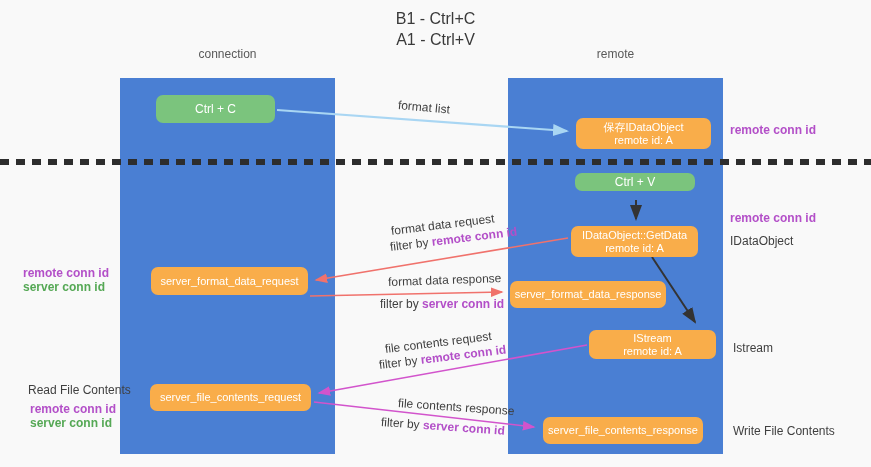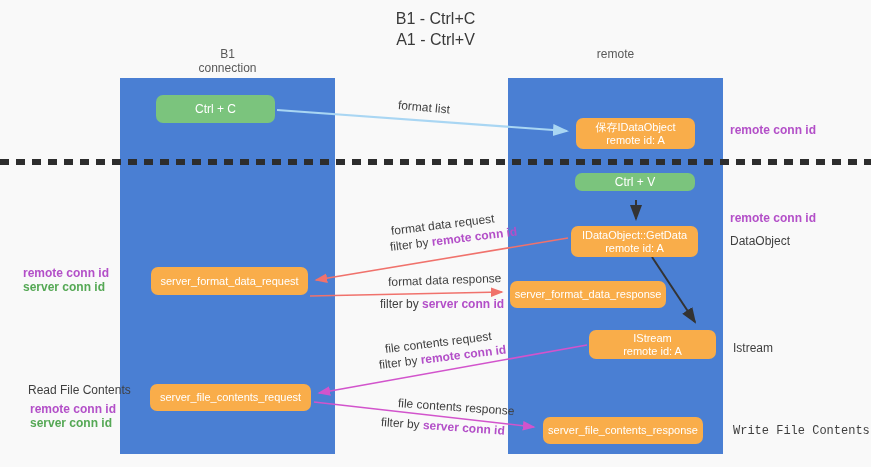--- a/index.html
+++ b/index.html
@@ -43,21 +43,20 @@
 <body>
 
 <div id="canvas">
 
   <div class="abs title">
     <div>B1 - Ctrl+C</div>
     <div>A1 - Ctrl+V</div>
   </div>
 
   <div class="abs col-header" style="left:120px;">
-    <div>B1</div>
     <div>connection</div>
   </div>
   <div class="abs col-header" style="left:508px;">
     <div>remote</div>
   </div>
 
   <div class="abs col" style="left:120px;"></div>
   <div class="abs col" style="left:508px;"></div>
 
   <div class="abs divider"></div>
@@ -83,21 +82,21 @@
     <line x1="310" y1="296" x2="502" y2="292" class="st-salmon" marker-end="url(#mSalmon)"></line>
     <line x1="652" y1="257" x2="695" y2="322" class="st-black" marker-end="url(#mBlack)"></line>
     <line x1="587" y1="345" x2="319" y2="393" class="st-magenta" marker-end="url(#mMagenta)"></line>
     <line x1="314" y1="402" x2="534" y2="427" class="st-magenta" marker-end="url(#mMagenta)"></line>
   </svg>
 
   <div class="abs box green" style="left:156px; top:95px; width:119px; height:28px;">
     <span>Ctrl + C</span>
   </div>
 
-  <div class="abs box orange" style="left:576px; top:118px; width:119px; height:31px;">
+  <div class="abs box orange" style="left:576px; top:118px; width:135px; height:31px;">
     <span class="small">保存IDataObject</span>
     <span class="small">remote id: A</span>
   </div>
 
   <div class="abs box green" style="left:575px; top:173px; width:120px; height:18px;">
     <span>Ctrl + V</span>
   </div>
 
   <div class="abs box orange" style="left:571px; top:226px; width:127px; height:31px;">
     <span class="small">IDataObject::GetData</span>
@@ -142,23 +141,23 @@
     <span>filter by </span><span class="purple">remote conn id</span>
   </div>
 
   <div class="abs lbl r-p4" style="left:398px; top:396px;">file contents response</div>
   <div class="abs lbl r-p4" style="left:381px; top:415px;">
     <span>filter by </span><span class="purple">server conn id</span>
   </div>
 
   <div class="abs lbl purple right-lbl" style="top:123px;">remote conn id</div>
   <div class="abs lbl purple right-lbl" style="top:211px;">remote conn id</div>
-  <div class="abs lbl right-lbl" style="top:234px;">DataObject</div>
+  <div class="abs lbl right-lbl" style="top:234px;">IDataObject</div>
   <div class="abs lbl" style="left:733px; top:341px;">Istream</div>
-  <div class="abs lbl" style="left:733px; top:424px;font-family:Liberation Mono, monospace;">Write File Contents</div>
+  <div class="abs lbl" style="left:733px; top:424px;">Write File Contents</div>
 
   <div class="abs" style="left:23px; top:266px; width:82px; text-align:right;">
     <div class="lbl purple">remote conn id</div>
     <div class="lbl greentx">server conn id</div>
   </div>
   <div class="abs lbl" style="left:28px; top:383px;">Read File Contents</div>
   <div class="abs" style="left:30px; top:402px;">
     <div class="lbl purple">remote conn id</div>
     <div class="lbl greentx">server conn id</div>
   </div>

